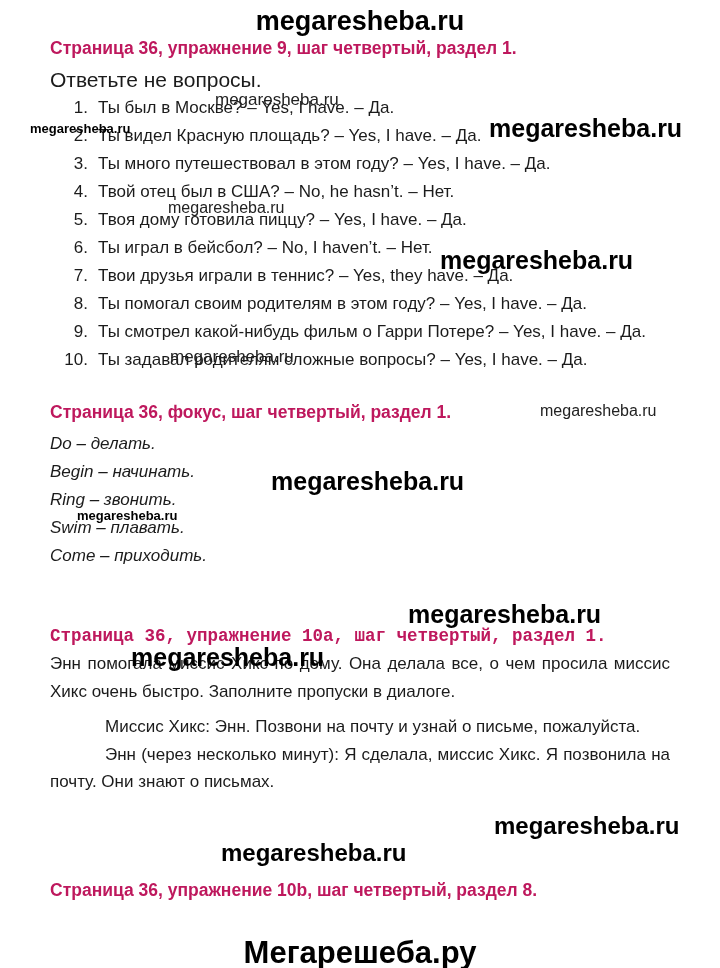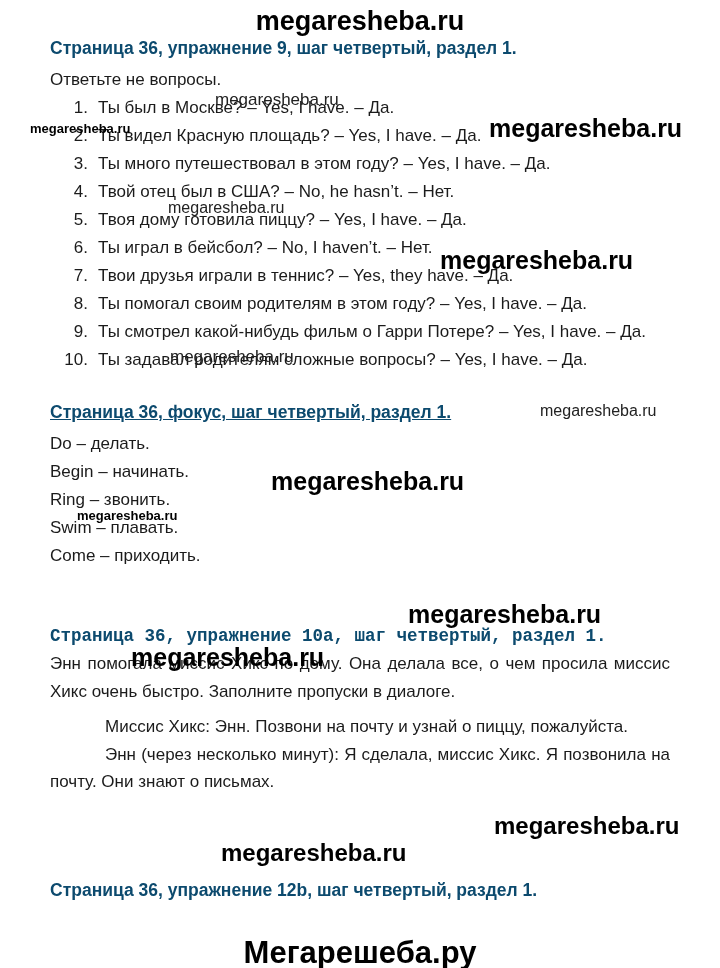--- a/index.html
+++ b/index.html
@@ -11,33 +11,33 @@
     overflow:hidden;
   }
   .page{position:relative;width:720px;height:968px;background:#fff;}
   .content{padding:0 50px;position:relative;}
 
   .site-header{
     text-align:center;font-size:27px;font-weight:bold;color:#000;
     margin:4px 0 0 0;line-height:34px;
   }
   h2.sec{
-    font-size:17.5px;font-weight:bold;line-height:20px;margin:0;color:#0c4a6e;
+    font-size:17.5px;font-weight:bold;line-height:20px;margin:0;color:#be185d;
   }
   .h-ex9{margin-top:12px;}
-  .intro{font-size:17px;line-height:28px;margin:8px 0 0 0;}
+  .intro{font-size:21px;line-height:28px;margin:8px 0 0 0;}
 
   .q-list{margin:0;height:308px;overflow:visible;}
   .q-item{display:flex;font-size:17px;line-height:28px;}
   .q-num{flex:0 0 38px;text-align:right;}
   .q-txt{flex:1 1 auto;padding-left:10px;text-align:justify;}
 
-  .h-focus{margin-top:21px;text-decoration:underline;}
+  .h-focus{margin-top:21px;}
   .verbs{margin-top:8px;height:196px;}
-  .verbs p{margin:0;font-size:17px;line-height:28px;}
+  .verbs p{margin:0;font-size:17px;line-height:28px;font-style:italic;}
 
   .h-ex10a{margin-top:30px;font-family:Liberation Mono, monospace;}
   .para{font-size:17px;line-height:27.5px;margin:4px 0 8px 0;text-align:justify;}
   .dialog{font-size:17px;line-height:27.5px;margin:0;text-align:justify;text-indent:55px;}
 
   .h-ex10b{position:absolute;top:876px;left:50px;right:50px;}
   .footer-brand{
     position:absolute;top:932px;left:0;right:0;text-align:center;
     font-size:31px;font-weight:bold;line-height:34px;color:#000;
   }
@@ -111,25 +111,25 @@
           <p>Begin – начинать.</p>
           <p>Ring – звонить.</p>
           <p>Swim – плавать.</p>
           <p>Come – приходить.</p>
         </div>
     </section>
 
     <section>
       <h2 class="sec h-ex10a">Страница 36, упражнение 10a, шаг четвертый, раздел 1.</h2>
       <p class="para">Энн помогала миссис Хикс по дому. Она делала все, о чем просила миссис Хикс очень быстро. Заполните пропуски в диалоге.</p>
-      <p class="dialog">Миссис Хикс: Энн. Позвони на почту и узнай о пиццу, пожалуйста.</p>
+      <p class="dialog">Миссис Хикс: Энн. Позвони на почту и узнай о письме, пожалуйста.</p>
       <p class="dialog">Энн (через несколько минут): Я сделала, миссис Хикс. Я позвонила на почту. Они знают о письмах.</p>
     </section>
 
-    <h2 class="sec h-ex10b">Страница 36, упражнение 12b, шаг четвертый, раздел 1.</h2>
+    <h2 class="sec h-ex10b">Страница 36, упражнение 10b, шаг четвертый, раздел 8.</h2>
 
     <div class="footer-brand">Мегарешеба.ру</div>
   </div>
 
   <div id="wm-layer">
       <span class="wm normal" style="left: 215px; top: 87px; font-size: 17px;">megaresheba.ru</span>
       <span class="wm bold" style="left: 30px; top: 118px; font-size: 13px;">megaresheba.ru</span>
       <span class="wm bold" style="left: 489px; top: 111px; font-size: 25px;">megaresheba.ru</span>
       <span class="wm normal" style="left: 168px; top: 196px; font-size: 16px;">megaresheba.ru</span>
       <span class="wm bold" style="left: 440px; top: 243px; font-size: 25px;">megaresheba.ru</span>

